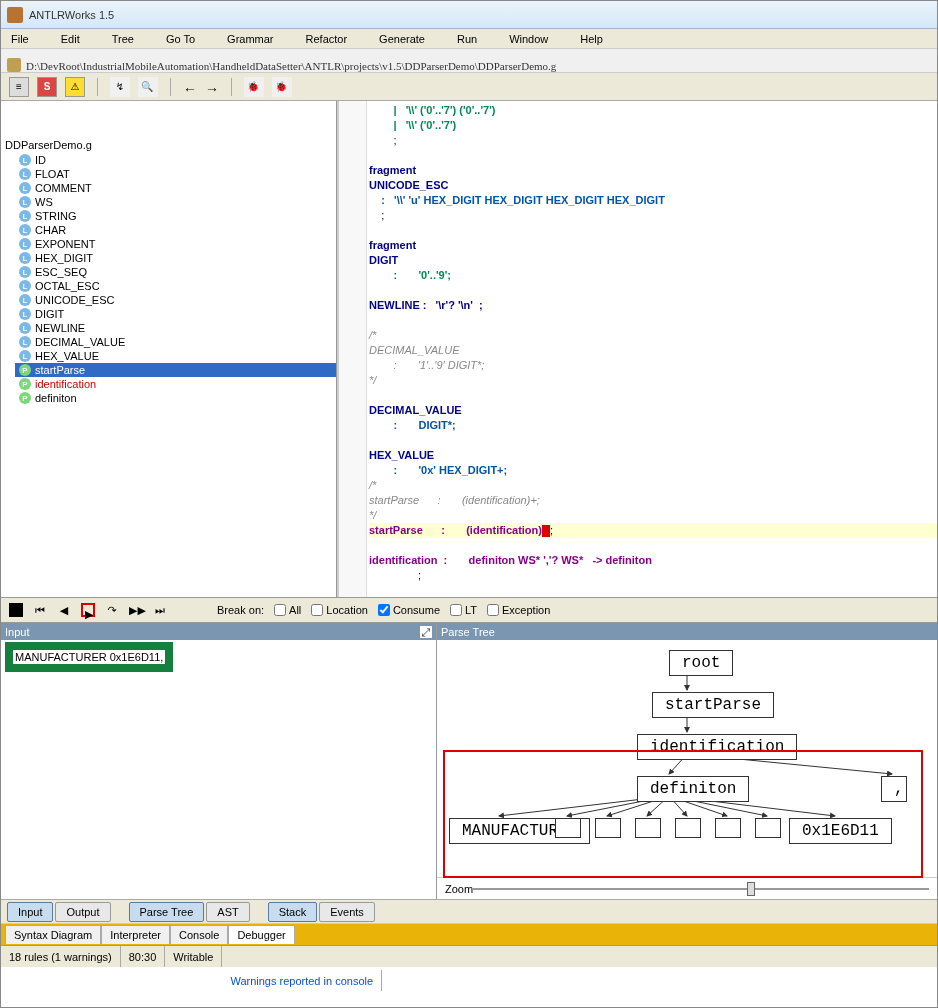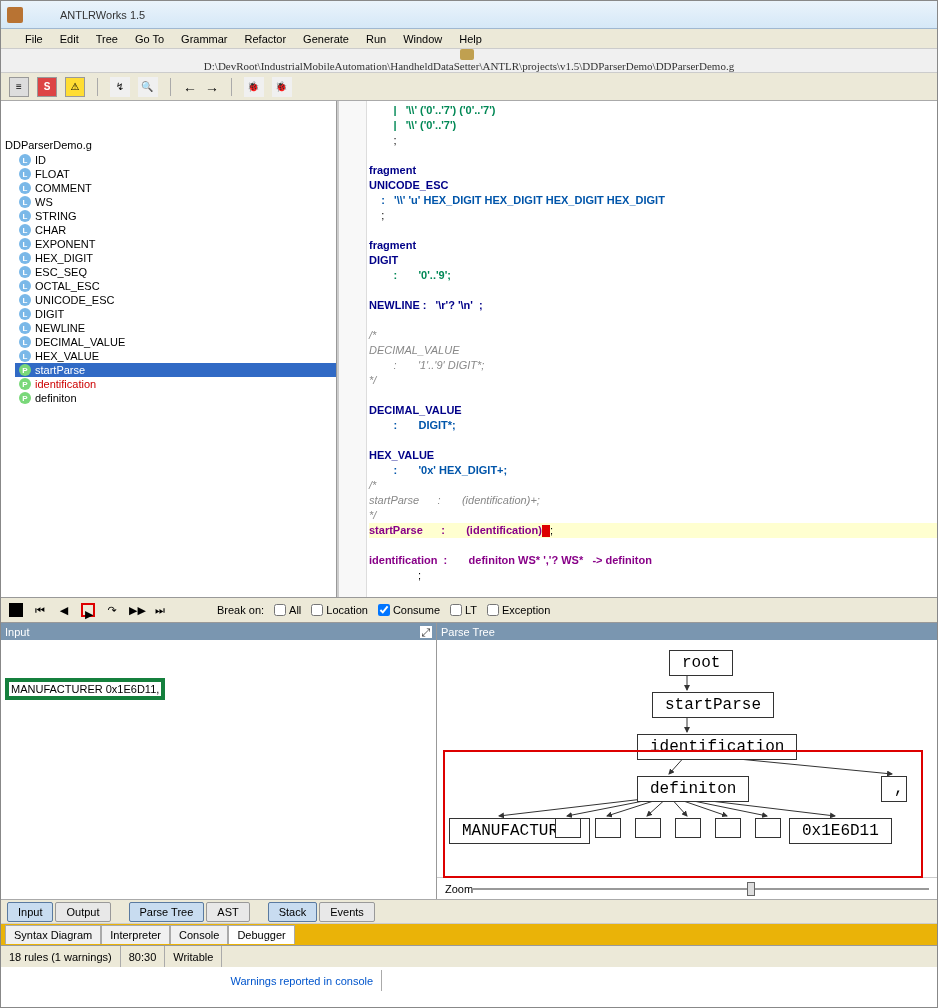--- a/index.html
+++ b/index.html
@@ -1,22 +1,22 @@
 <!DOCTYPE html>
 <html><head>
 <meta charset="utf-8">
 <style>
 * { margin: 0; padding: 0; box-sizing: border-box; font-family: Tahoma, sans-serif; font-size: 11px; }
 body { background: #fff; width: 938px; height: 1008px; overflow: hidden; border: 1px solid #888; }
 .titlebar { height: 28px; background: linear-gradient(#eaf3fb, #d5e8f7); display: flex; align-items: center; padding: 0 6px; border-bottom: 1px solid #a0b8d0; }
 .titlebar .icon { width: 16px; height: 16px; margin-right: 6px; background: #b87333; border-radius: 2px; display: inline-block; }
-.titlebar .title { color: #333; margin-left: 31px; }
-.menubar { height: 20px; background: #ece9d8; display: flex; align-items: center; padding: 0 18px; gap: 5px; border-bottom: 1px solid #ccc; }
+.titlebar .title { color: #333; }
+.menubar { height: 20px; background: #ece9d8; display: flex; align-items: center; padding: 0 4px; gap: 20px; border-bottom: 1px solid #ccc; }
 .menubar span { padding: 2px 6px; cursor: default; }
-.pathbar { height: 24px; background: #f0f0f0; display: flex; align-items: center; padding: 0 6px; border-bottom: 1px solid #ccc; flex-direction: column; }
+.pathbar { height: 24px; background: #f0f0f0; display: flex; align-items: flex-end; padding: 0 6px; border-bottom: 1px solid #ccc; }
 .pathbar .icon { width: 14px; height: 14px; margin-right: 5px; background: #c0a050; border-radius: 2px; }
 .pathbar .path { font-family: Tahoma; color: #333; }
 .toolbar { height: 28px; background: #ece9d8; display: flex; align-items: center; padding: 0 8px; gap: 8px; border-bottom: 1px solid #aaa; }
 .tb-btn { width: 20px; height: 20px; background: #ddd; border: 1px solid #999; display: flex; align-items: center; justify-content: center; font-size: 10px; }
 .tb-btn.red { background: #d44; color: #fff; font-weight: bold; }
 .tb-btn.yellow { background: #fd3; }
 .tb-sep { width: 1px; height: 18px; background: #aaa; margin: 0 4px; }
 .arrow { font-size: 14px; font-weight: bold; cursor: default; }
 .main-split { display: flex; height: 496px; }
 .sidebar { width: 336px; background: #fff; border-right: 1px solid #999; overflow: auto; }
@@ -43,21 +43,21 @@
 .dbg-btn { width: 14px; height: 14px; display: inline-block; cursor: default; font-size: 11px; text-align: center; line-height: 14px;}
 .dbg-btn.stop { background: #000; }
 .chk { display: flex; align-items: center; gap: 3px; }
 .chk input { width: 12px; height: 12px; }
 .highlighted { border: 2px solid #d00; }
 .bottom-split { display: flex; height: 276px; }
 .input-panel { width: 436px; display: flex; flex-direction: column; border-right: 1px solid #999; }
 .panel-header { height: 17px; background: #7a96b0; color: #fff; padding: 1px 4px; display: flex; align-items: center; justify-content: space-between; }
 .panel-header .exp-icon { width: 12px; height: 12px; background: #fff; color: #333; text-align: center; line-height: 12px; cursor: default; }
 .input-content { flex: 1; background: #fff; font-family: 'Courier New', monospace; font-size: 12px; padding: 2px 4px; }
-.input-row { border: 4px solid #15803d; padding: 1px 2px; display: inline-block; margin-top: 36px; }
+.input-row { border: 8px solid #15803d; padding: 1px 2px; display: inline-block; }
 .parsetree-panel { flex: 1; display: flex; flex-direction: column; }
 .tree-canvas { flex: 1; background: #fff; position: relative; }
 .tree-box-region { position: absolute; border: 2px solid #d00; left: 6px; top: 110px; right: 14px; height: 128px; }
 .node { position: absolute; border: 1px solid #333; padding: 3px 12px; font-family: 'Courier New', monospace; font-size: 16px; background: #fff; text-align: center; }
 .zoom-bar { height: 22px; display: flex; align-items: center; padding: 0 8px; border-top: 1px solid #ccc; }
 .zoom-bar .track { flex: 1; height: 2px; background: #999; position: relative; }
 .zoom-bar .thumb { position: absolute; width: 8px; height: 14px; background: #ddd; border: 1px solid #666; top: -6px; left: 60%; }
 .tab-row { height: 24px; background: #ece9d8; display: flex; align-items: center; padding: 2px 6px; gap: 18px; border-top: 1px solid #aaa; }
 .tab-group { display: flex; gap: 2px; }
 .tab { padding: 3px 10px; background: #e8e8e8; border: 1px solid #999; border-radius: 2px; cursor: default; }

